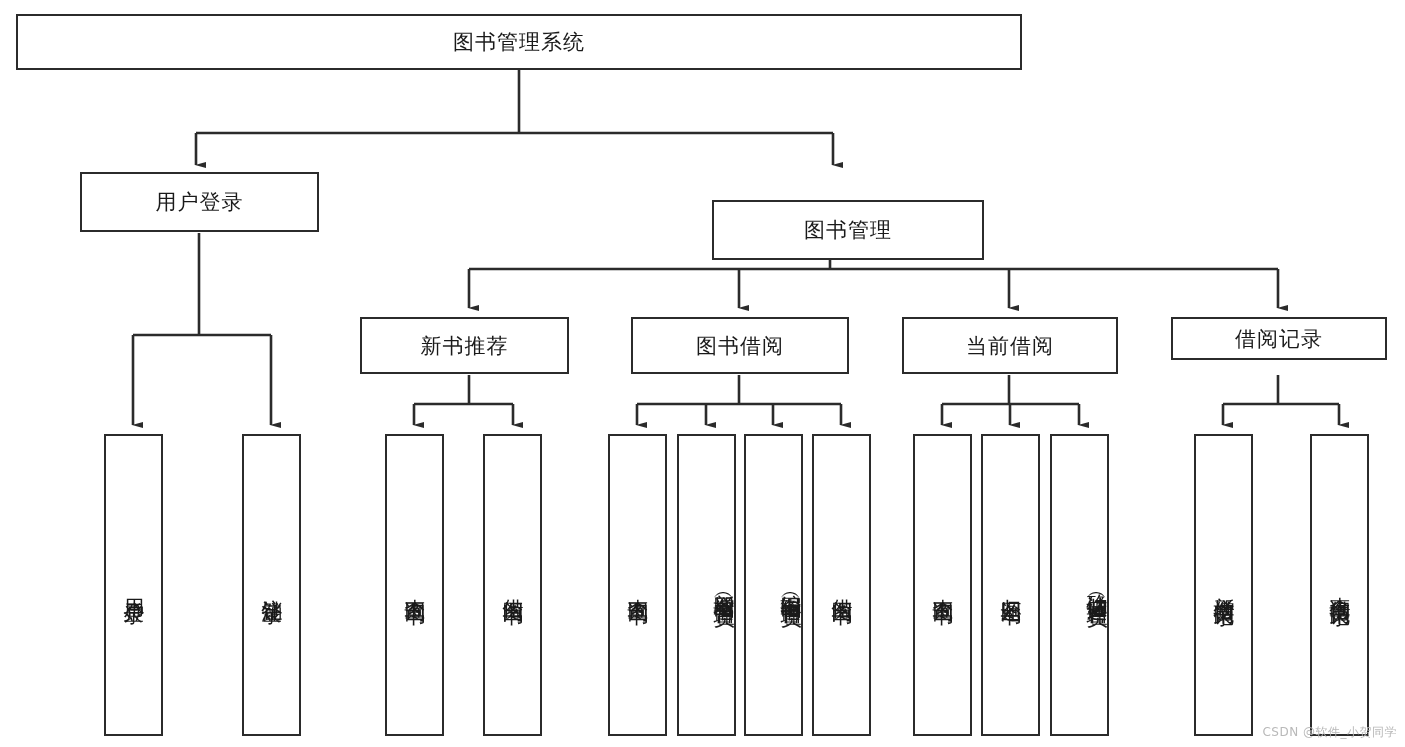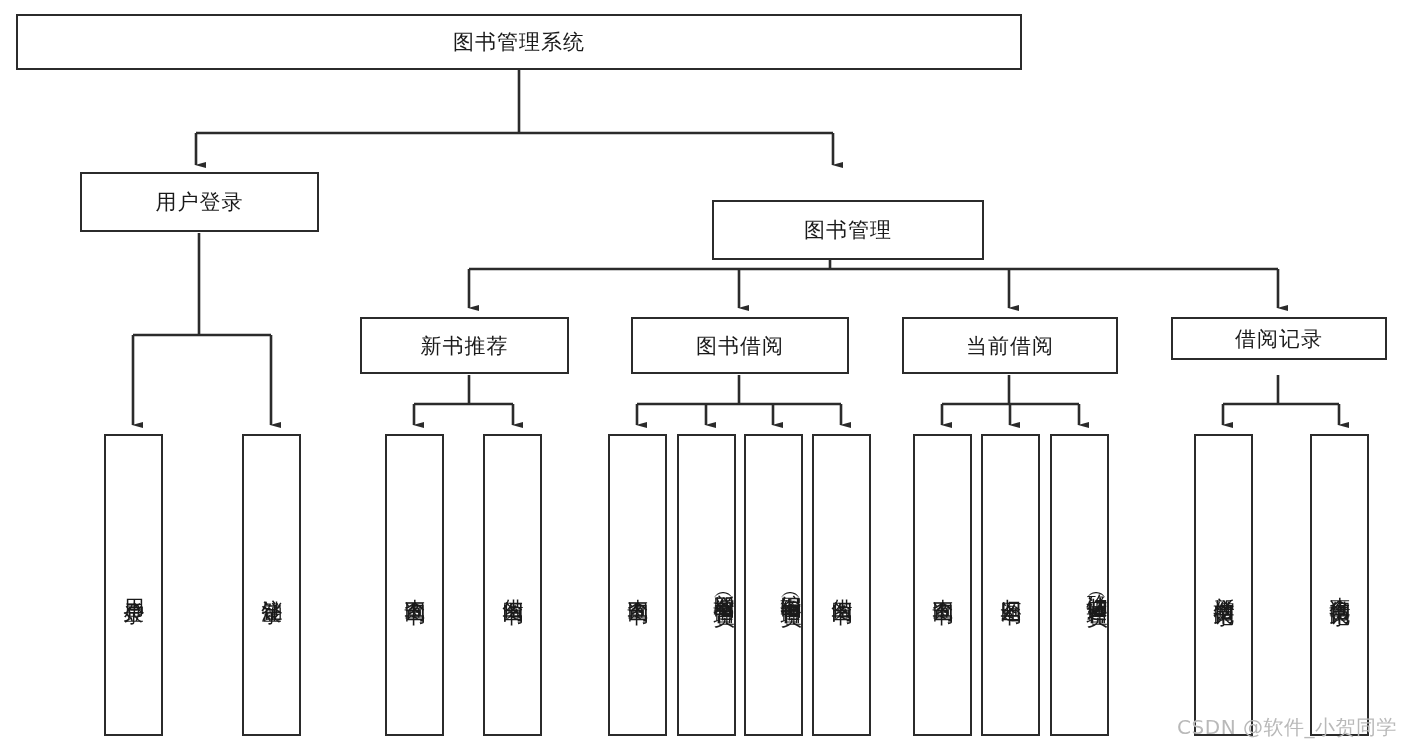--- a/index.html
+++ b/index.html
@@ -53,21 +53,21 @@
     align-items: center;
   }
   .node .lbl {
     display: block;
     white-space: pre;
   }
   .watermark {
     position: absolute;
     right: 8px;
     bottom: 6px;
-    font-size: 20px;
+    font-size: 12px;
     color: #b9b9b9;
     letter-spacing: 0.5px;
     user-select: none;
   }
 </style>
 </head>
 <body>
 
 <div id="canvas">
 

